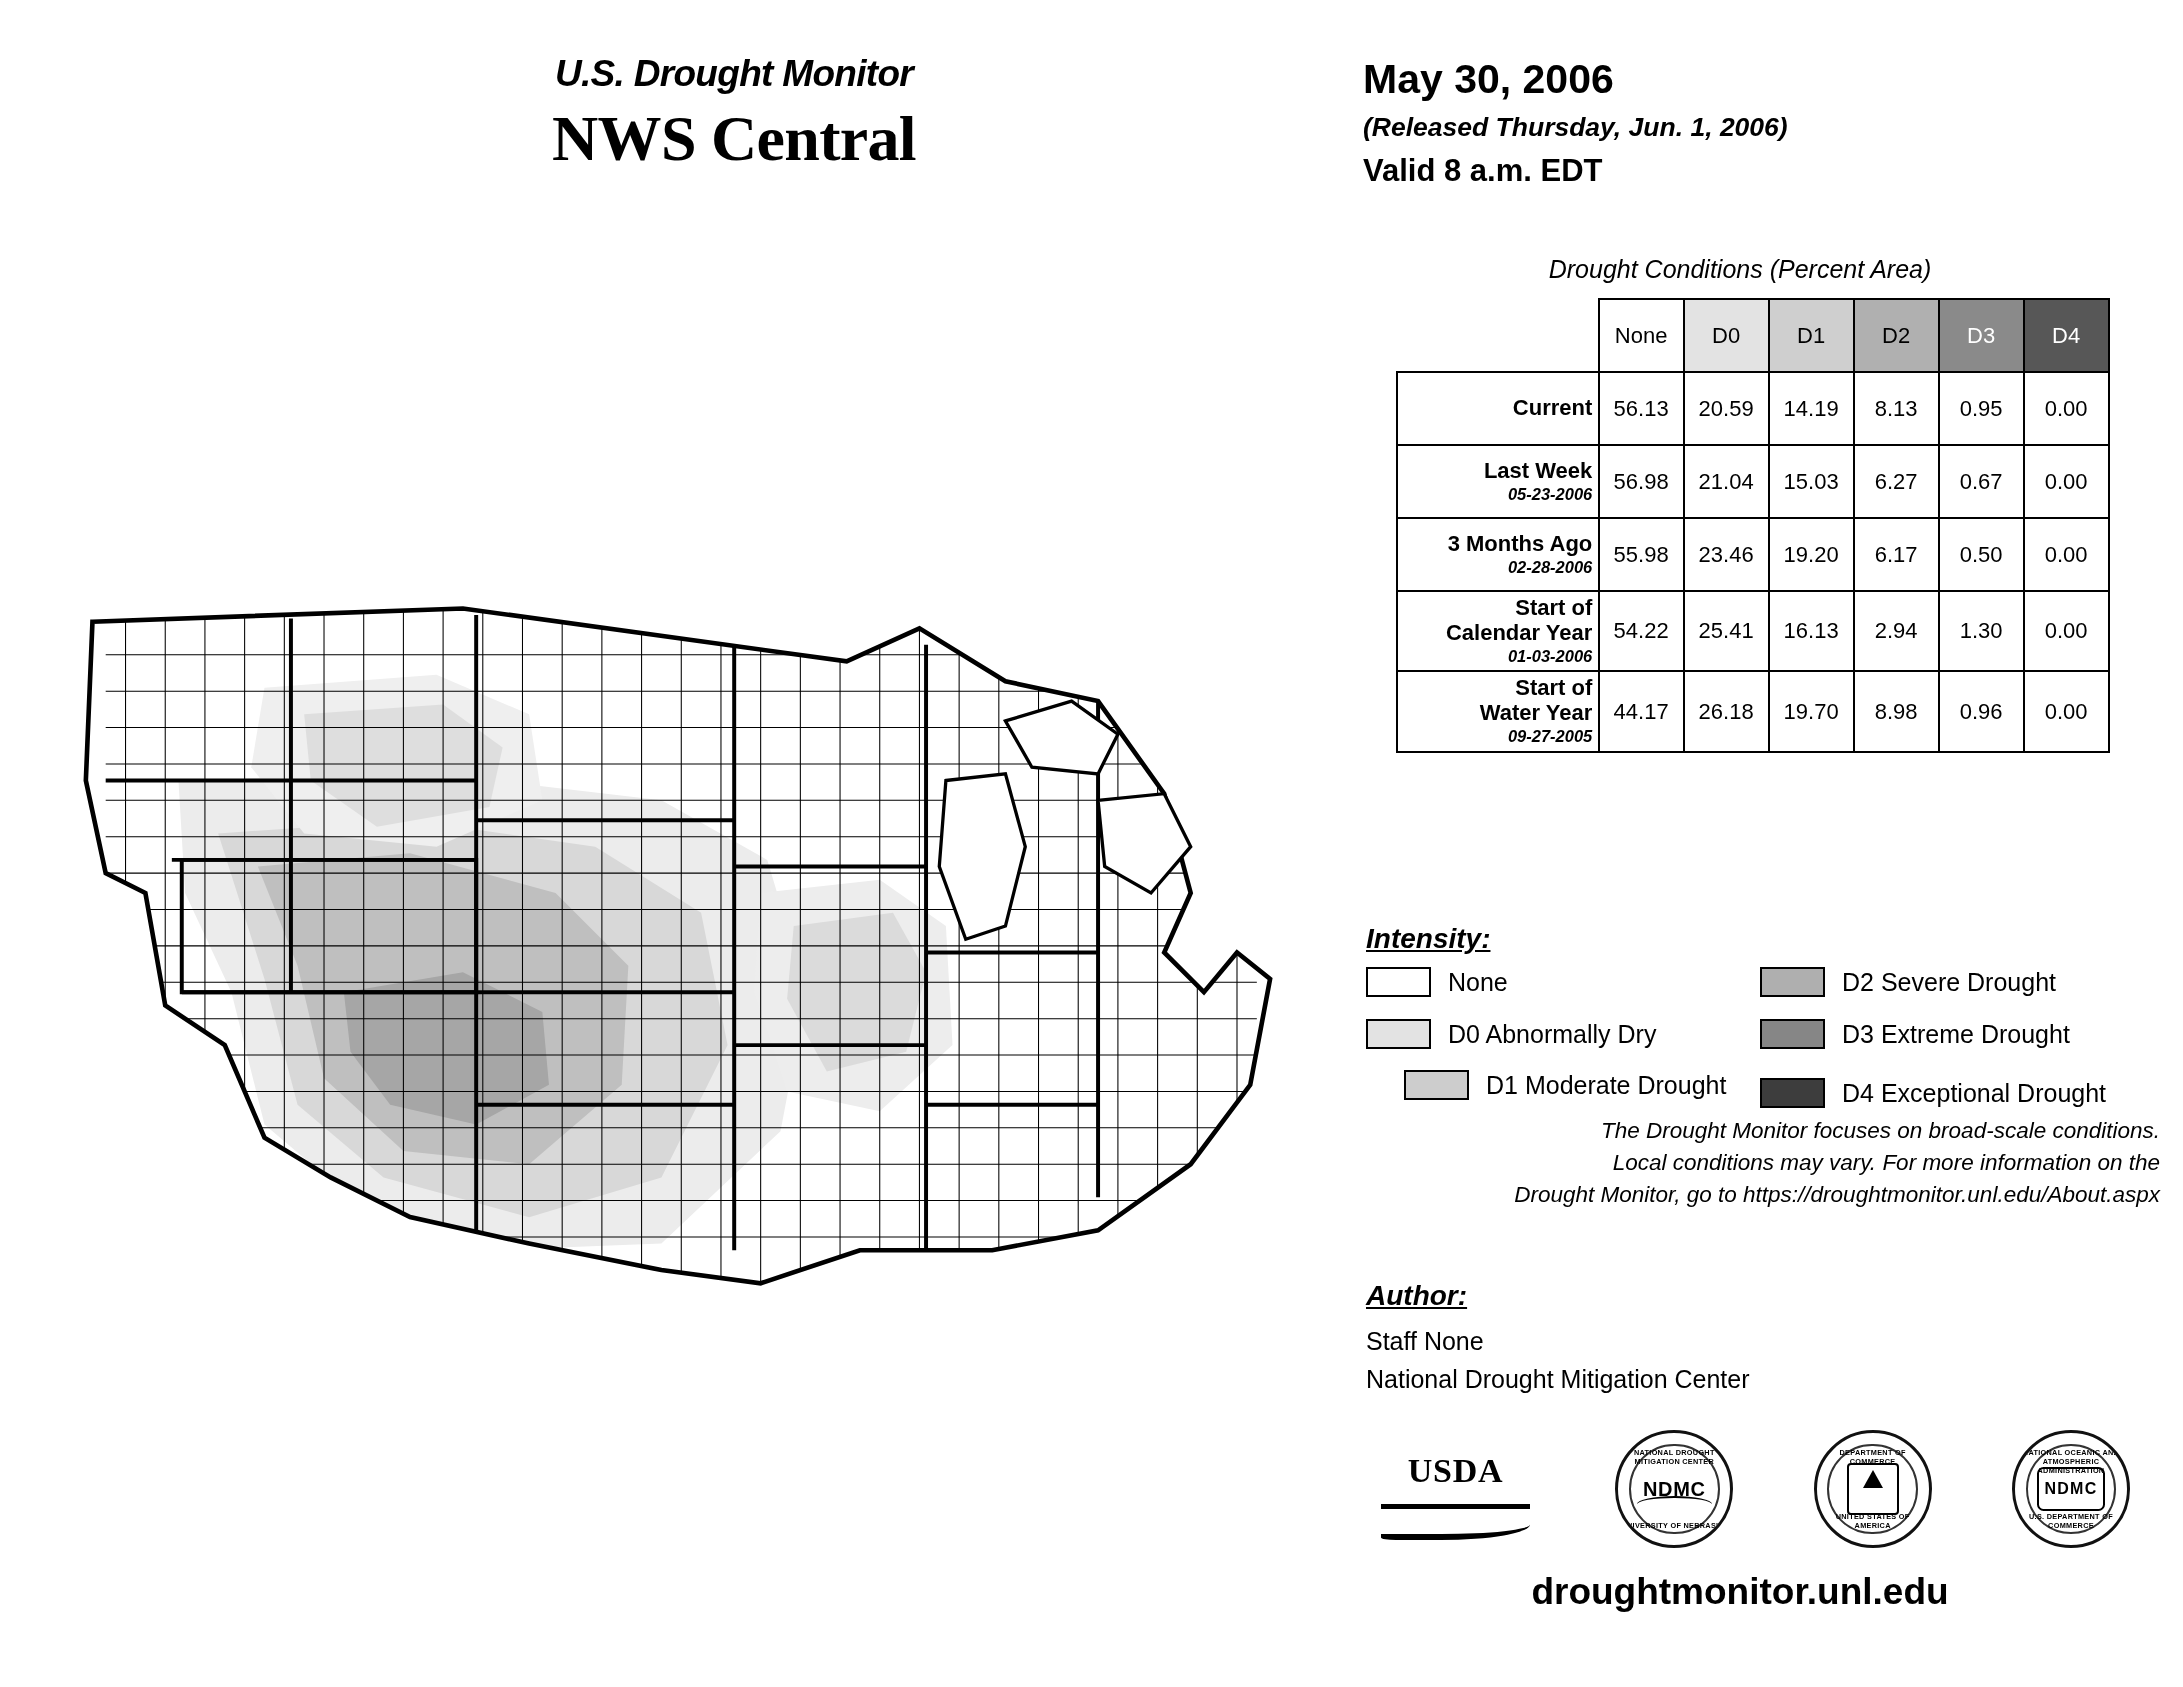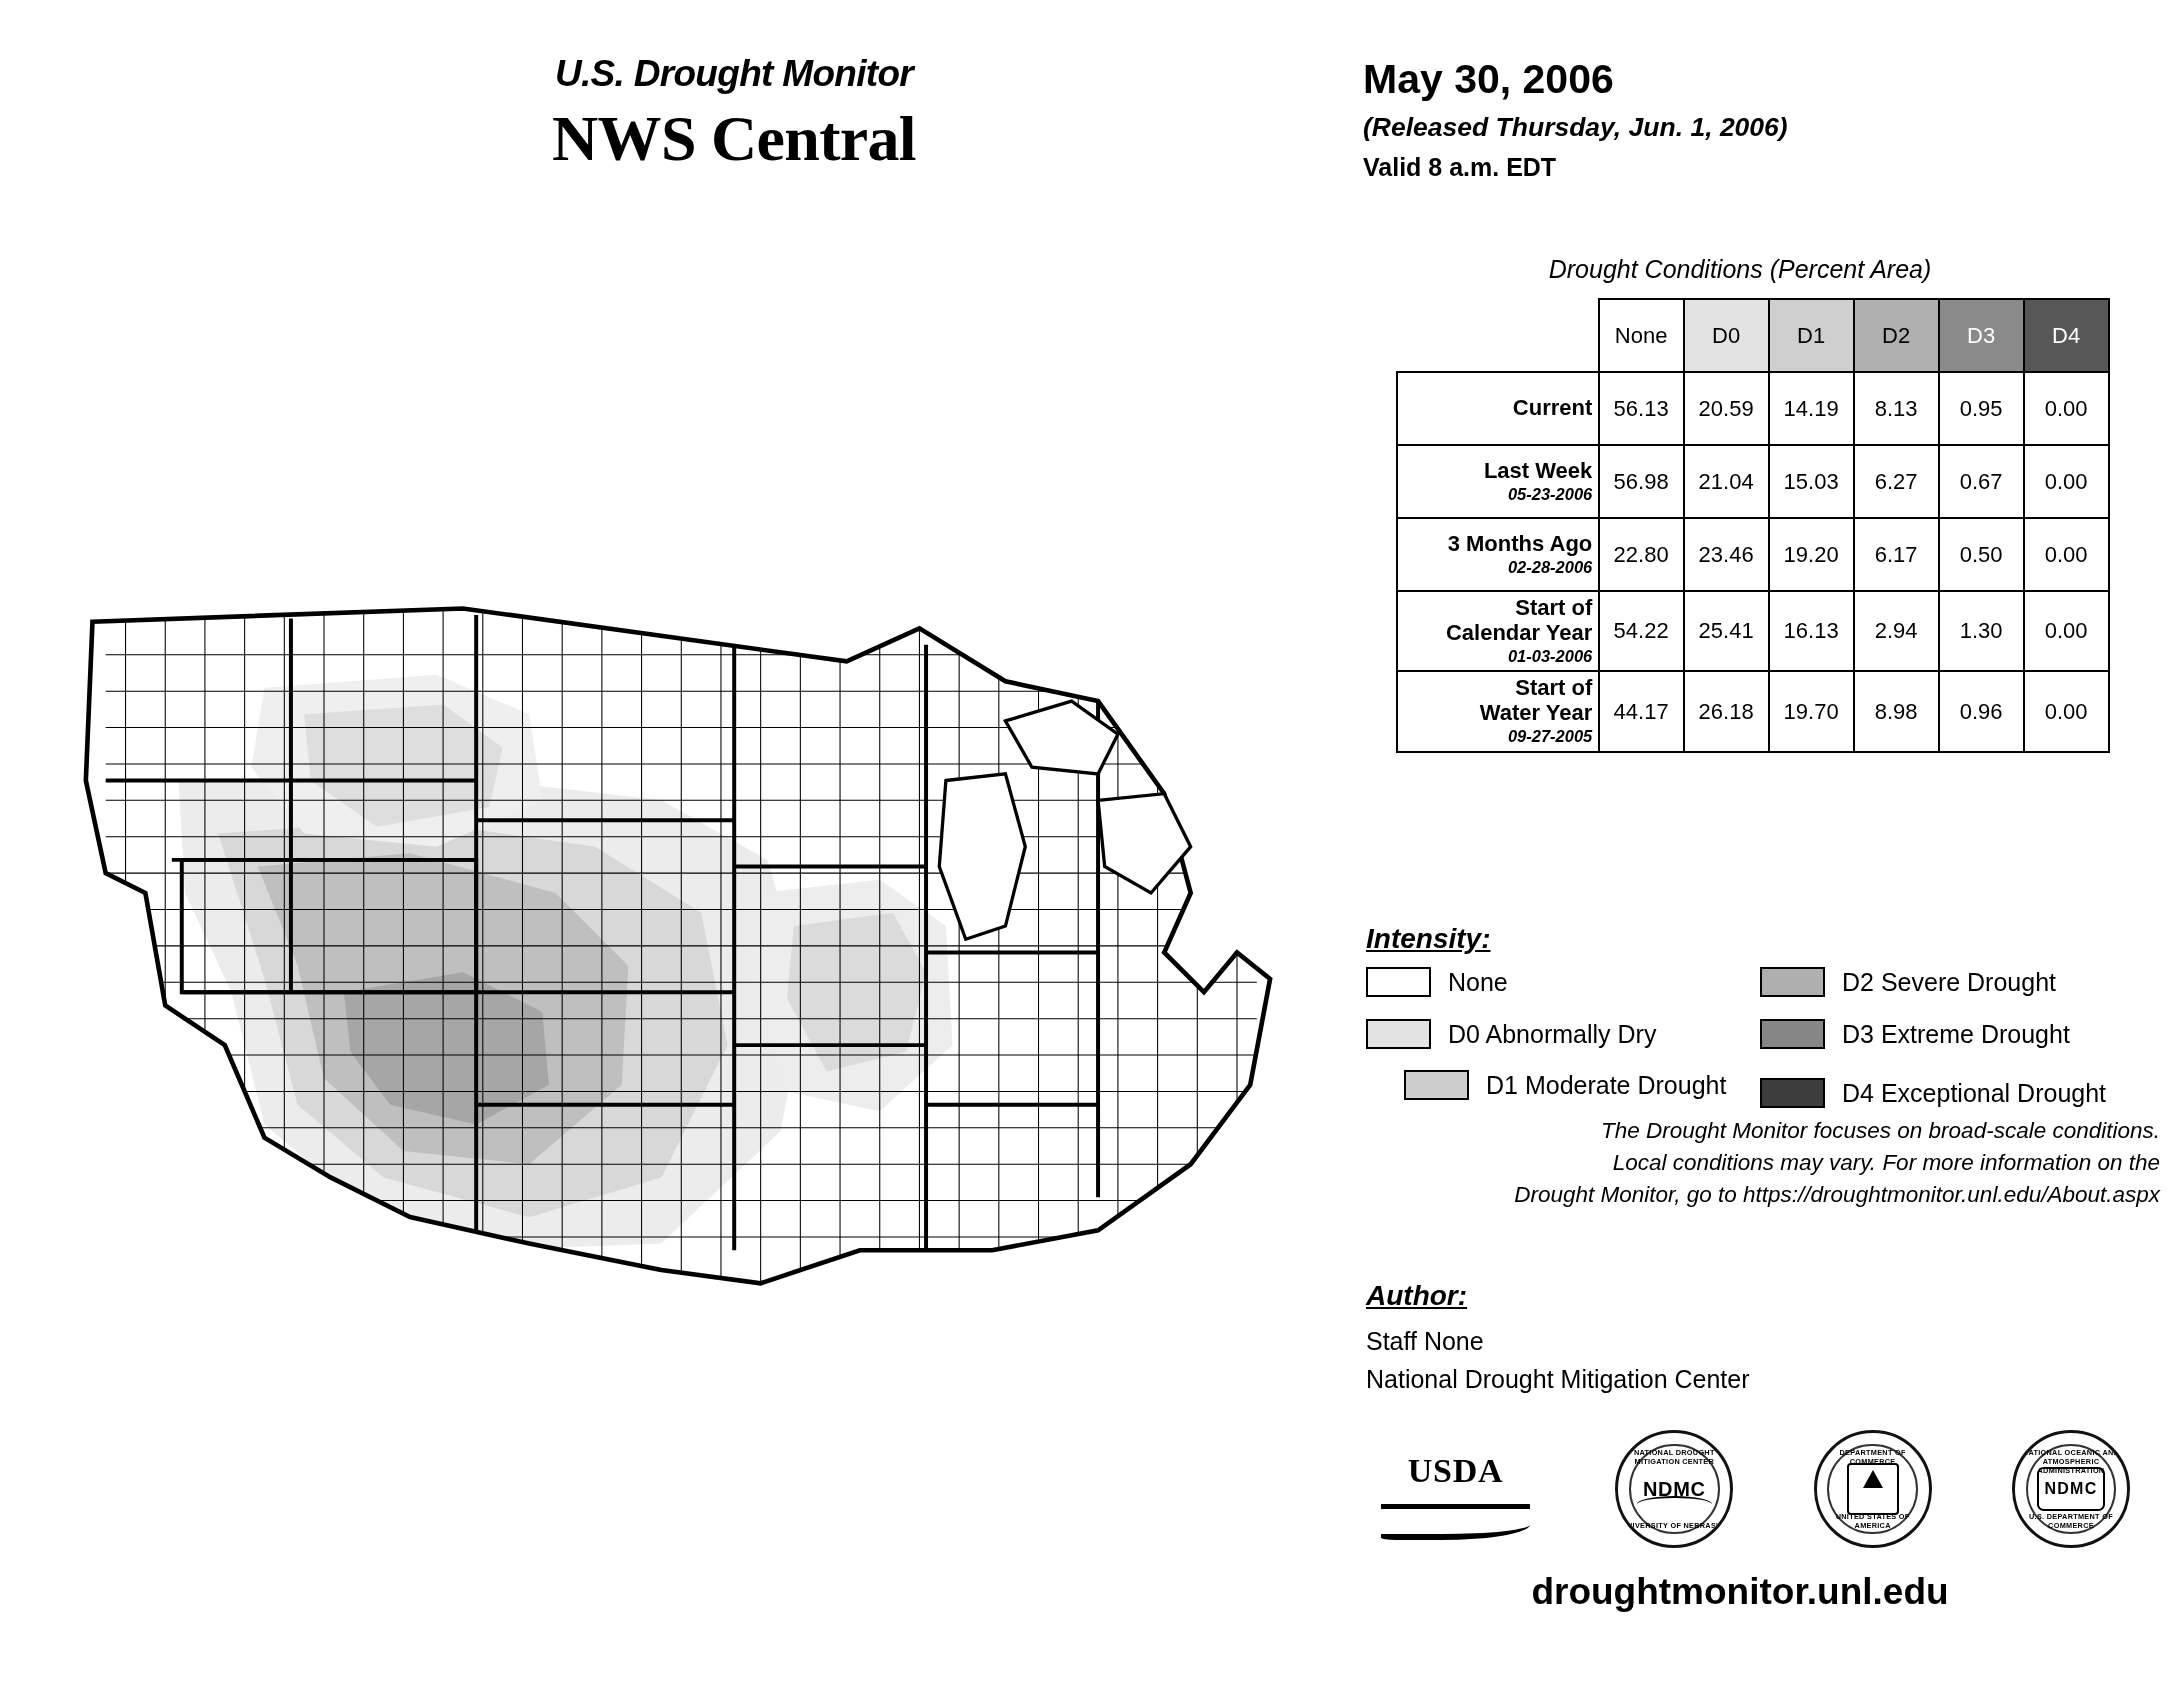--- a/index.html
+++ b/index.html
@@ -52,21 +52,21 @@
     font-size: 41px;
     font-weight: bold;
   }
   #date-released {
     font-size: 26.5px;
     font-weight: bold;
     font-style: italic;
     margin-top: 9.3px;
   }
   #date-valid {
-    font-size: 25px;
+    font-size: 31px;
     font-weight: bold;
     margin-top: 9.3px;
   }
 
   
   #table-caption {
     position: absolute;
     left: 1363px;
     top: 255px;
     width: 754px;
@@ -359,21 +359,21 @@
         <td class="data-cell">15.03</td>
         <td class="data-cell">6.27</td>
         <td class="data-cell">0.67</td>
         <td class="data-cell">0.00</td>
       </tr>
       <tr>
         <td class="col-label">
           <div class="row-title">3 Months Ago</div>
           <div class="row-sub">02-28-2006</div>
         </td>
-        <td class="data-cell">22.80</td>
+        <td class="data-cell">55.98</td>
         <td class="data-cell">23.46</td>
         <td class="data-cell">19.20</td>
         <td class="data-cell">6.17</td>
         <td class="data-cell">0.50</td>
         <td class="data-cell">0.00</td>
       </tr>
       <tr>
         <td class="col-label">
           <div class="row-title">Start of<br>Calendar Year</div>
           <div class="row-sub">01-03-2006</div>

